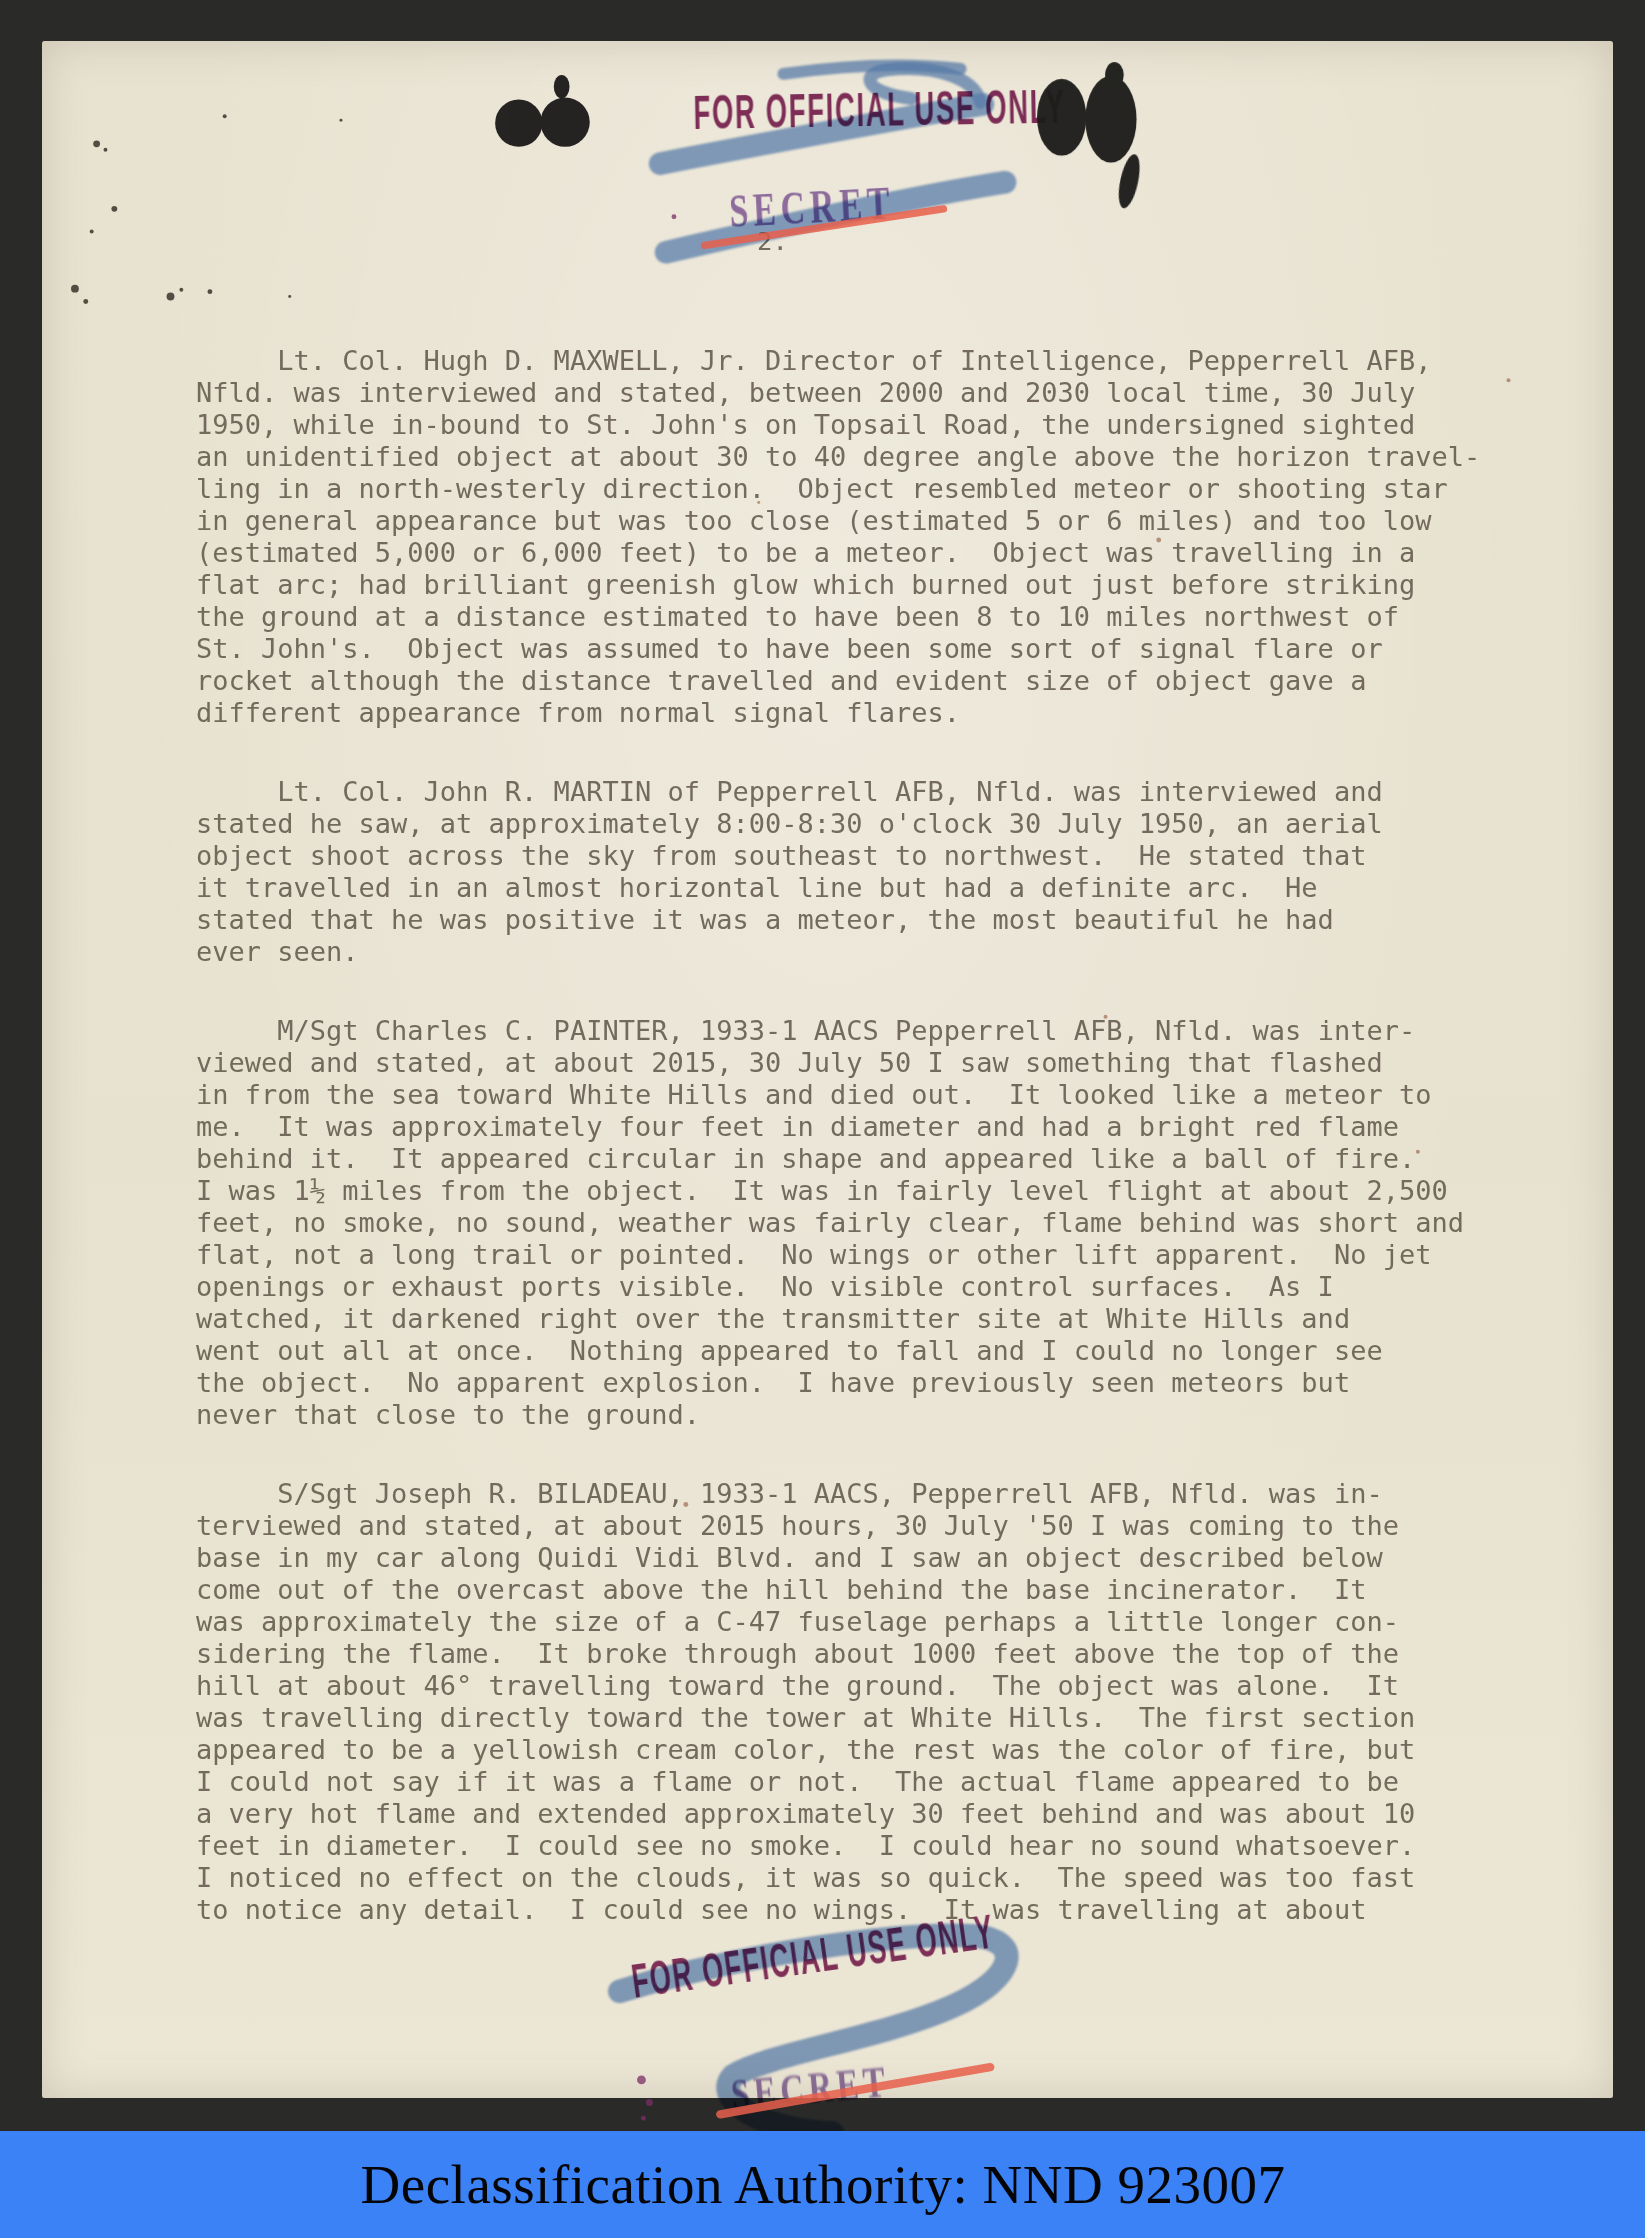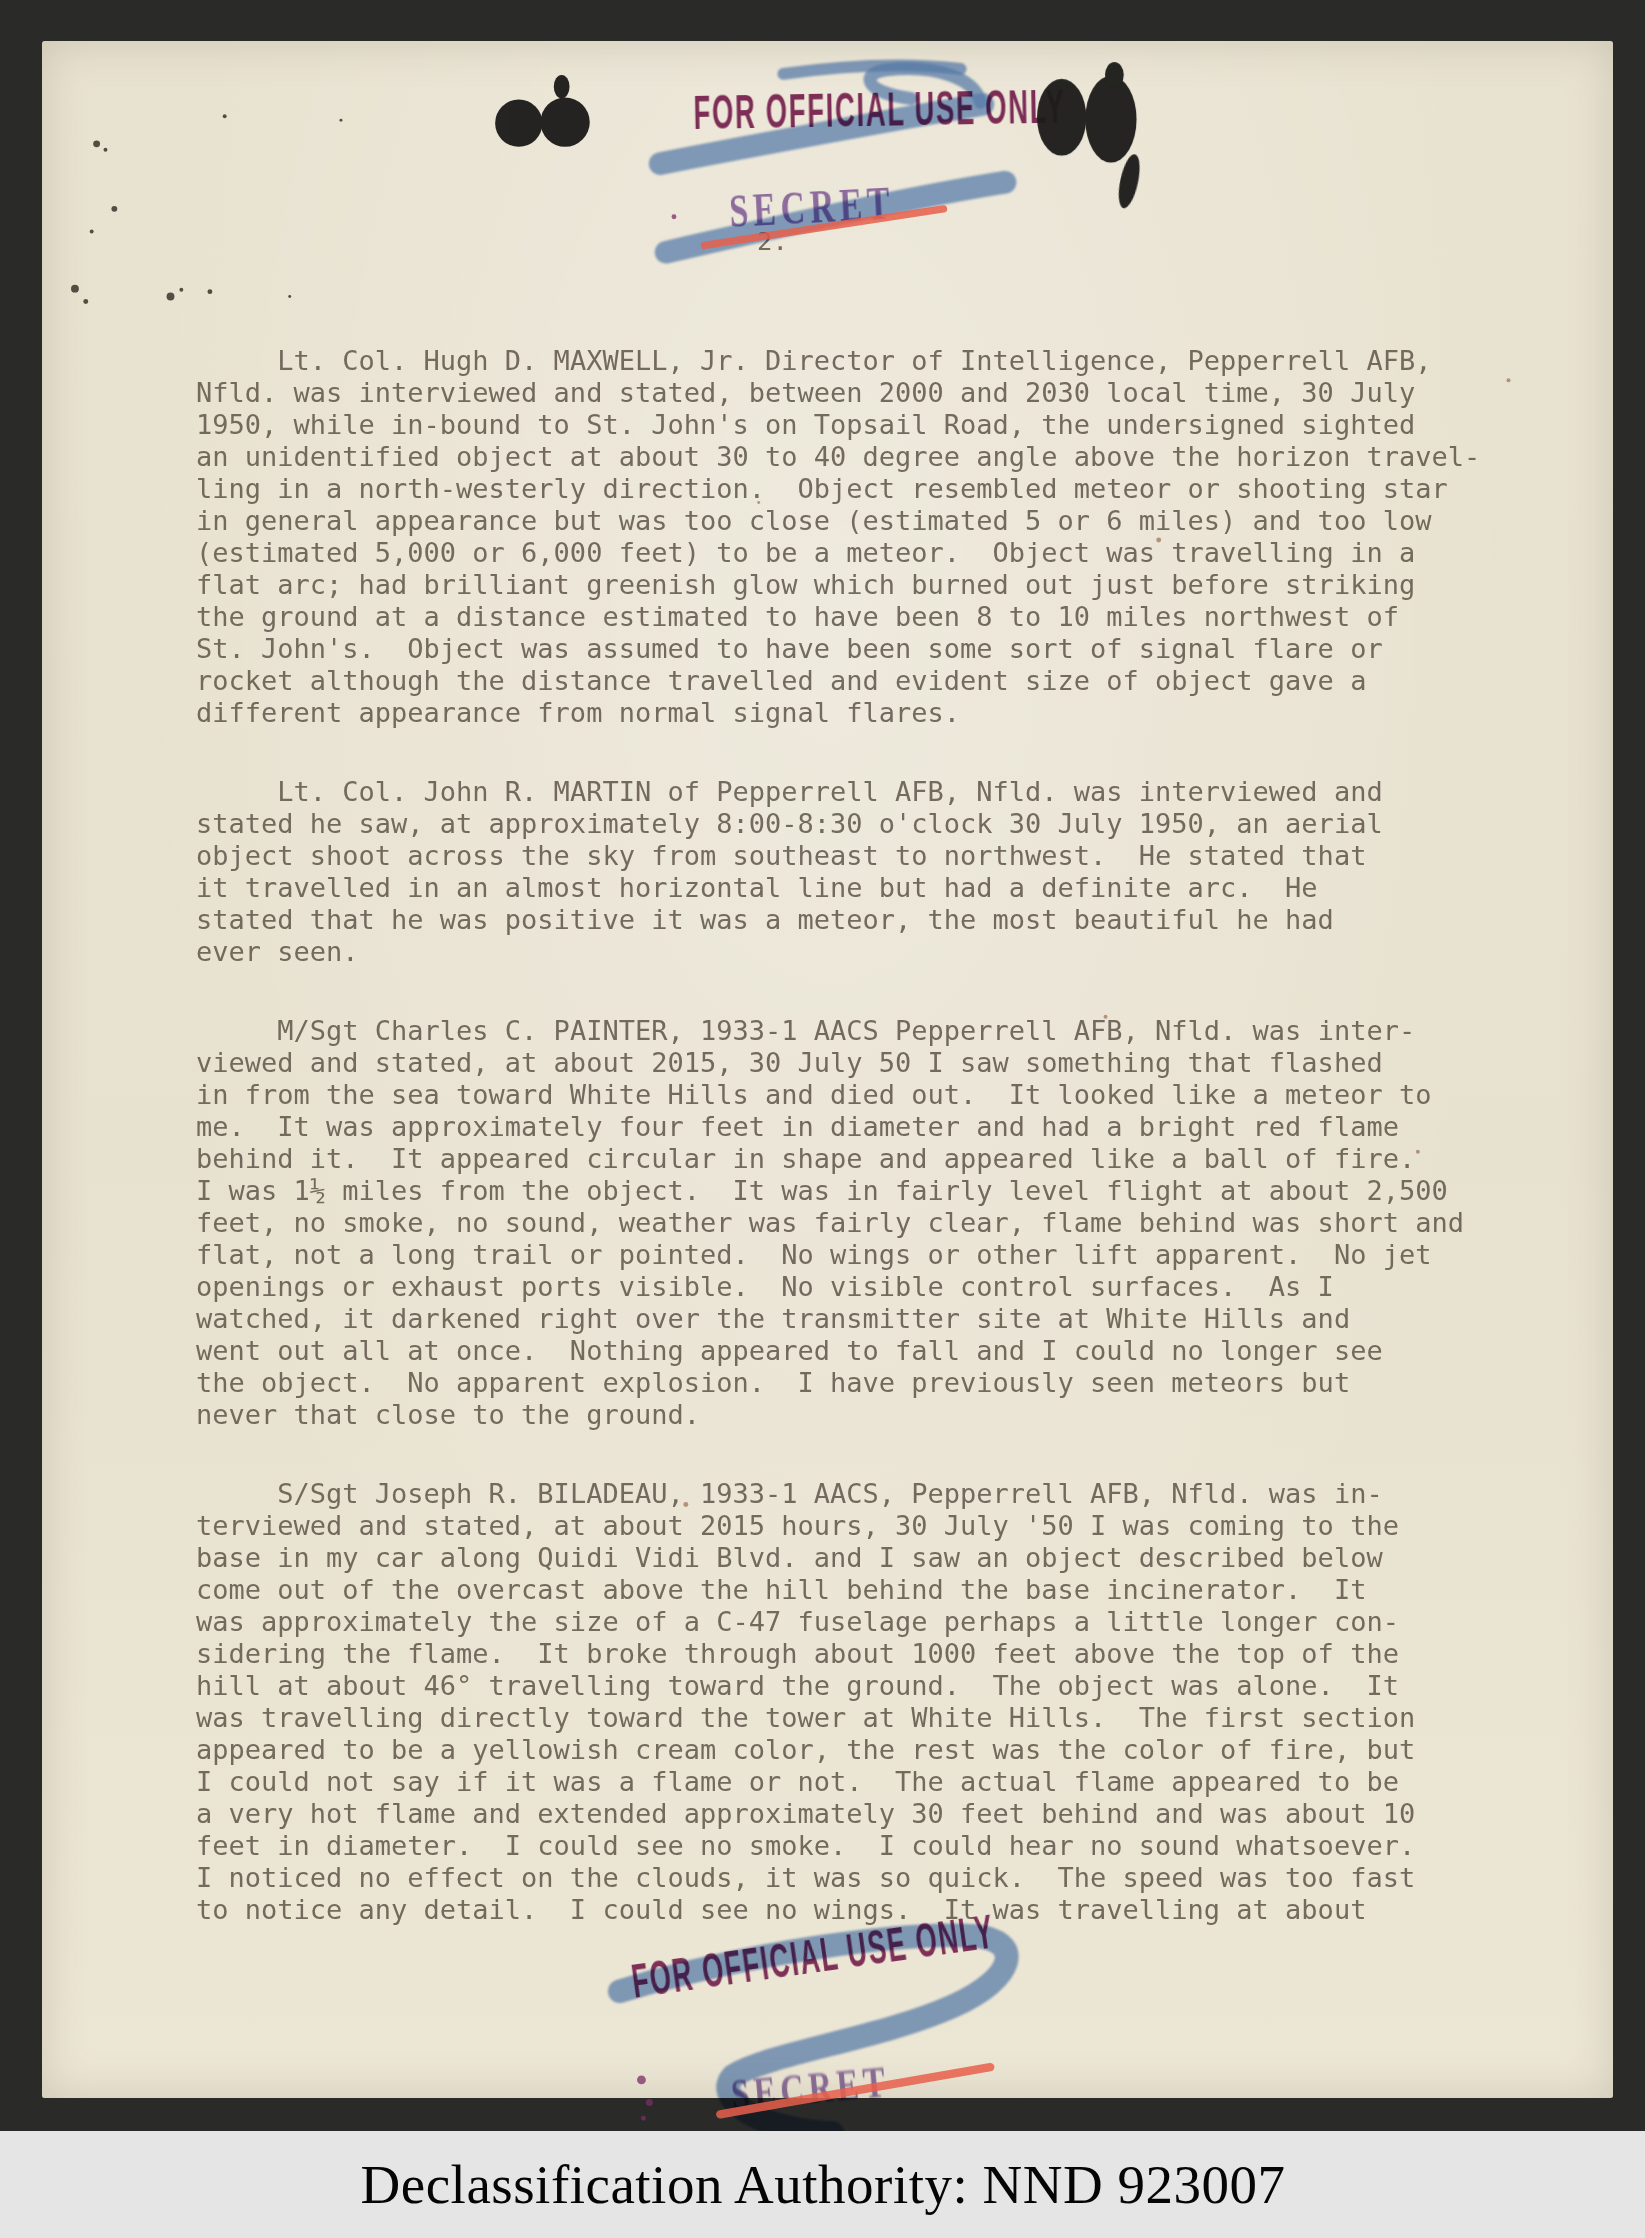--- a/index.html
+++ b/index.html
@@ -32,21 +32,21 @@
             transform-origin:left center;}
   .secret-bot{left:687px;top:2029px;font-family:"Liberation Serif",serif;font-size:44px;
               letter-spacing:5.9px;color:#6d4596;opacity:.72;filter:blur(0.8px);
               transform:rotate(-5deg) scaleX(.75);transform-origin:left top;}
   
   .overlay{position:absolute;left:0;top:0;width:1646px;height:2239px;pointer-events:none;}
   .blue{stroke:#5b86c8;fill:none;stroke-linecap:round;opacity:.72;}
   .red{stroke:#e8604c;fill:none;stroke-linecap:round;opacity:.85;}
   .punch{fill:#1c1c1a;opacity:.96;}
   
-  .footer{position:absolute;left:0;top:2131px;width:1646px;height:107px;background:#e5e5e5;
+  .footer{position:absolute;left:0;top:2131px;width:1646px;height:107px;background:#3b82f6;
           display:flex;align-items:center;justify-content:center;}
   .footer span{font-family:"Liberation Serif",serif;font-size:55px;color:#050505;
                letter-spacing:0.5px;}
 </style>
 </head>
 <body>
 
 <div class="scan">
 
   <div class="page">

